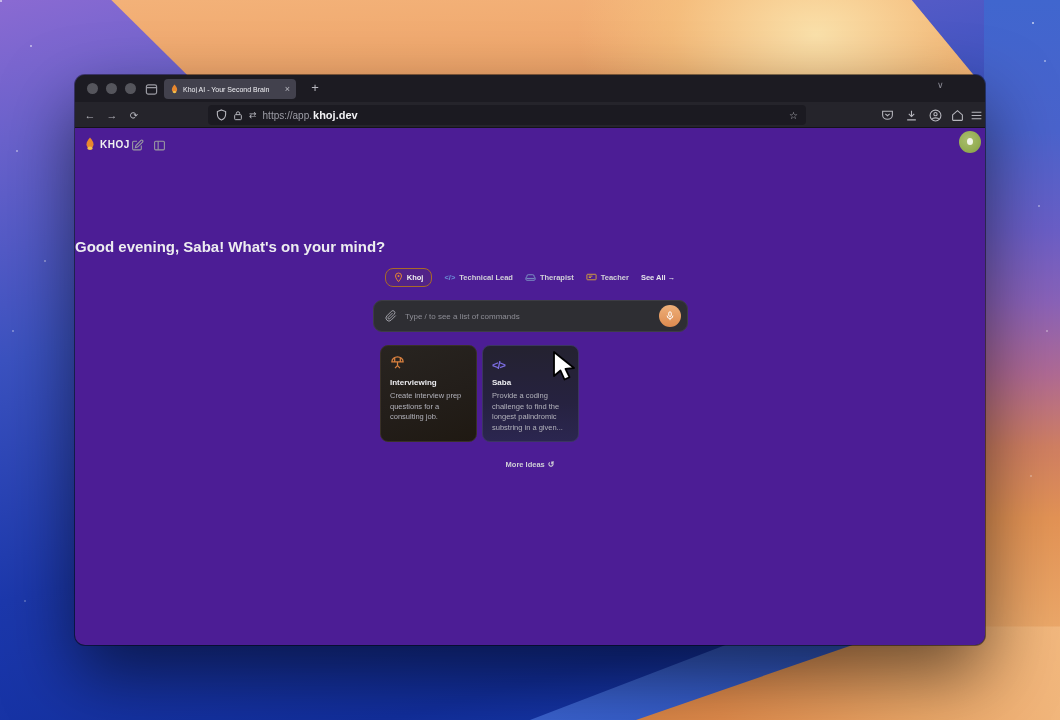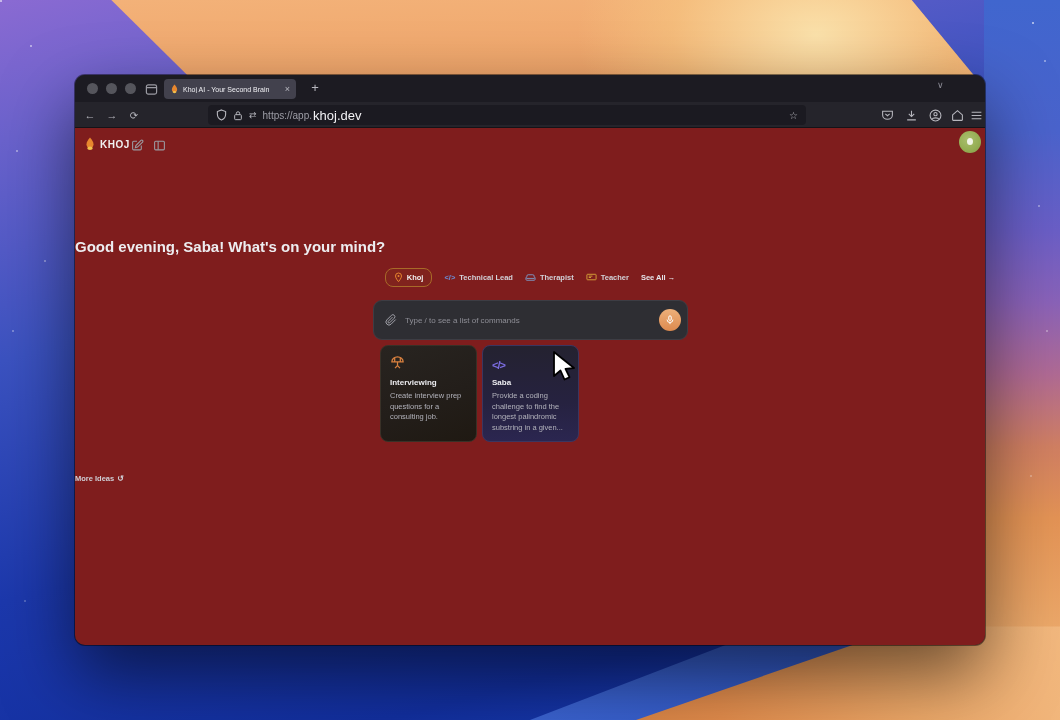--- a/index.html
+++ b/index.html
@@ -48,26 +48,26 @@
 
   .toolbar { position:absolute; left:0; top:27px; width:100%; height:26px; background:#25242b;
     border-bottom:1px solid #141318; }
   .navbtn { position:absolute; top:0; width:18px; height:26px; color:#b6b6bd; font-size:11px;
     display:flex; align-items:center; justify-content:center; }
   .urlbar { position:absolute; left:133px; top:3px; width:598px; height:20px; background:#1b1a21;
     border-radius:4px; display:flex; align-items:center; padding:0 8px; gap:6px; }
   .urlbar svg { flex:none; }
   .swap-glyph { font-size:9px; color:#b6b6bd; }
   .url-prefix { font-size:10px; color:#9d9da6; }
-  .url-domain { font-size:13px; color:#f2f2f5; font-weight:normal; margin-left:-5px; }
+  .url-domain { font-size:11px; color:#f2f2f5; font-weight:bold; margin-left:-5px; }
   .star-glyph { margin-left:auto; font-size:10px; color:#b6b6bd; }
   .tbicon { position:absolute; top:7px; width:13px; height:13px; color:#b6b6bd; }
 
   
-  .app { position:absolute; left:0; top:53px; right:0; bottom:0; background:#7f1d1d; }
+  .app { position:absolute; left:0; top:53px; right:0; bottom:0; background:#4c1d95; }
   .logo { position:absolute; left:9px; top:9px; display:flex; align-items:center; gap:4px; }
   .logo-text { font-size:10px; font-weight:bold; color:#f0f0f0; letter-spacing:.5px; }
   .hdricon { position:absolute; top:11px; width:13px; height:13px; color:#9b9ba2; }
   .avatar { position:absolute; left:884px; top:3px; width:22px; height:22px; border-radius:50%;
     background:radial-gradient(circle at 42% 38%, #aabf6e 0%, #94ad52 60%, #82994a 100%); }
   .avatar-mark { position:absolute; left:8px; top:7px; width:6px; height:7px; border-radius:50%;
     background:rgba(255,255,255,.85); filter:blur(.4px); }
 
   .greeting { position:absolute; left:0; right:0; top:110px; 
     font-size:15px; font-weight:bold; color:#ededf0; }
@@ -75,21 +75,21 @@
   .chips { position:absolute; left:0; right:0; top:140px; display:flex; justify-content:center;
     align-items:center; gap:12px; }
   .chip { display:flex; align-items:center; gap:4px; }
   .chip-label { font-size:7.5px; color:#d2d2d8; font-weight:bold; }
   .chip-selected { border:1px solid #a86a28; border-radius:8px; padding:3px 8px;
     background:rgba(140,85,30,.10); }
   .chip-selected .chip-label { color:#f0f0f0; }
   .code-glyph { font-size:7.5px; font-weight:bold; color:#6a8fd8; }
   .seeall { font-size:7.5px; font-weight:bold; color:#e6e6eb; }
 
-  .inputbar { position:absolute; left:50%; top:172px; width:315px; height:40px; margin-left:-157px;
+  .inputbar { position:absolute; left:50%; top:172px; width:315px; height:32px; margin-left:-157px;
     background:#2e2e33; border:1px solid #3d3d44; border-radius:9px; display:flex;
     align-items:center; padding:0 6px 0 11px; gap:8px; }
   .inputbar input { flex:1; background:transparent; border:none; outline:none;
     font-size:8px; color:#ddd; font-family:"Liberation Sans", sans-serif; }
   .inputbar input::placeholder { color:#8e8e96; }
   .micbtn { width:22px; height:22px; border-radius:50%; flex:none;
     background:linear-gradient(#eeb07a,#dd8a4f); display:flex; align-items:center; justify-content:center; }
 
   .cards { position:absolute; left:50%; top:217px; width:301px; margin-left:-150px;
     display:flex; gap:5px; }
@@ -97,21 +97,21 @@
   .card-warm { background:linear-gradient(160deg,#282420 0%,#231e1a 55%,#1f1912 100%);
     border:1px solid #393127; }
   .card-purple { background:linear-gradient(180deg,#242230 0%,#262240 60%,#2b2650 100%);
     border:1px solid #3b3660; }
   .card-icon { height:16px; color:#d9813f; }
   .card-icon.purple { color:#7b6ce0; }
   .card-code-glyph { font-size:11px; font-weight:bold; color:#7b6ce0; letter-spacing:-1px; }
   .card-title { margin-top:7px; font-size:8px; font-weight:bold; color:#ececf0; }
   .card-desc { margin-top:4px; font-size:7.5px; color:#b2b2bb; line-height:1.4; }
 
-  .more-ideas { position:absolute; left:0; right:0; top:346px; display:flex; 
+  .more-ideas { position:absolute; left:0; right:0; top:332px; display:flex; justify-content:center;
     align-items:center; gap:3px; font-size:7.5px; font-weight:bold; color:#cfcfd6; }
   .refresh-glyph { font-size:8px; }
 
   .cursor { position:absolute; left:551px; top:350px; }
 </style>
 </head>
 <body>
 
 <div class="wallpaper">
   <div class="wp-base"></div>

